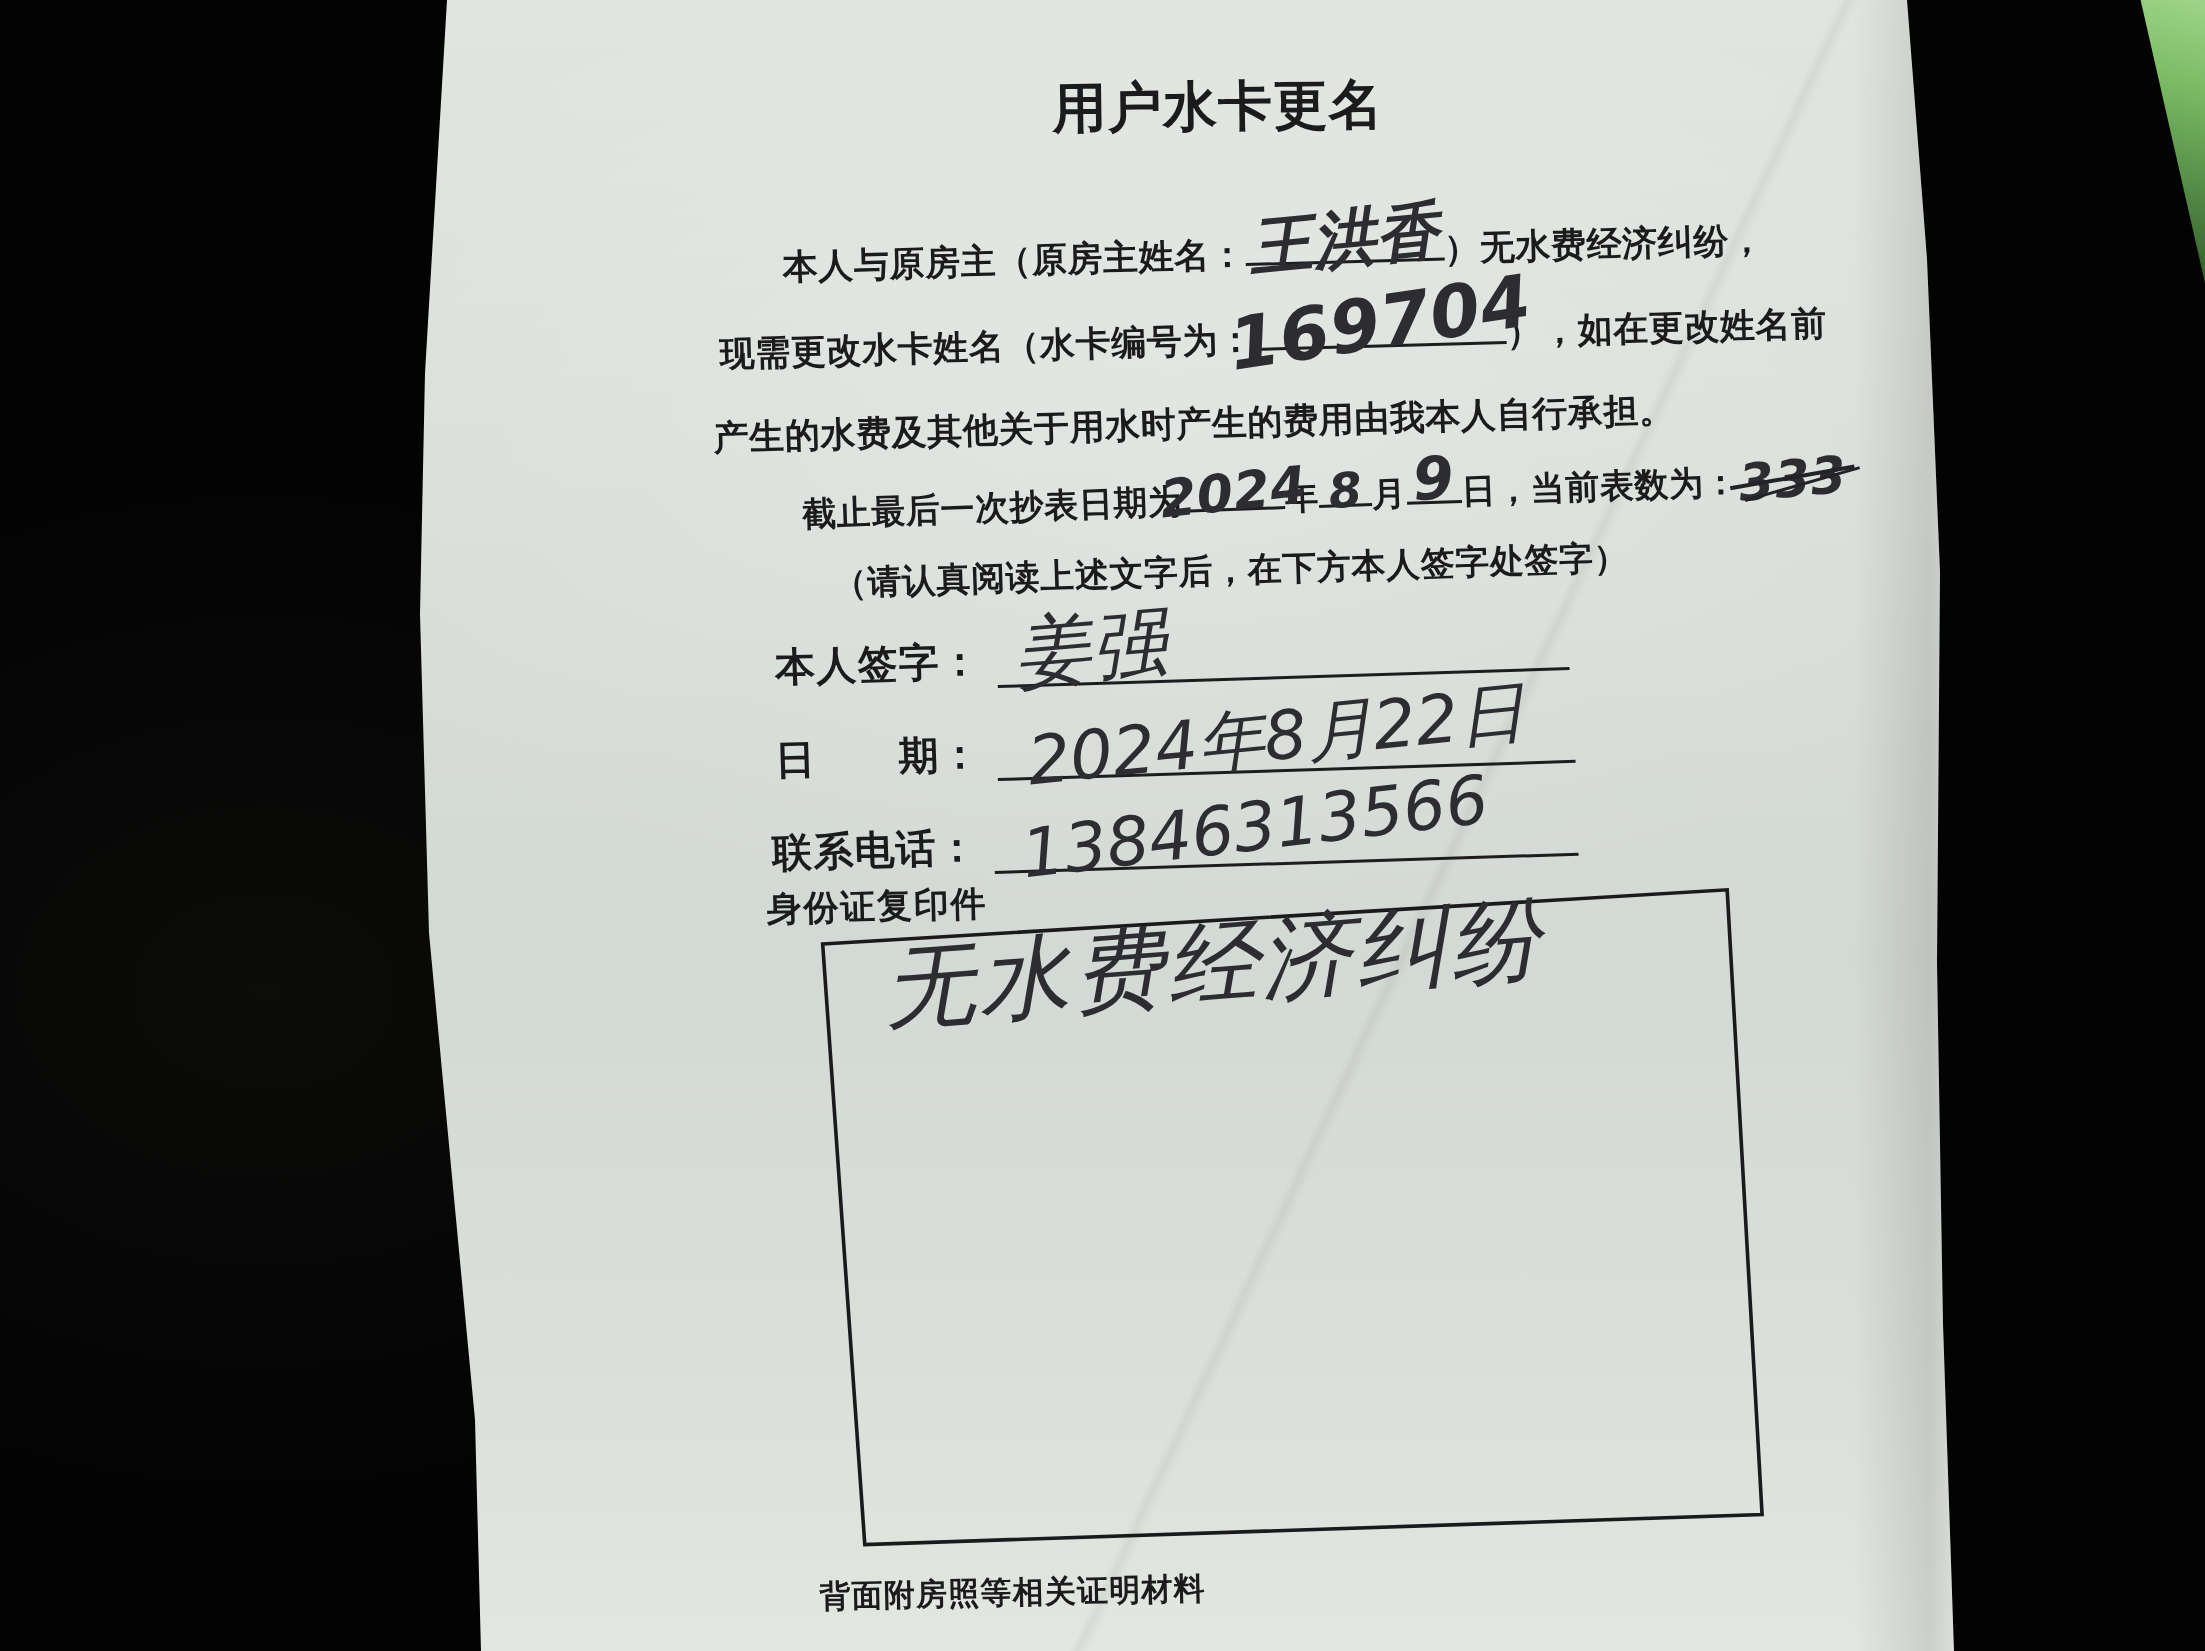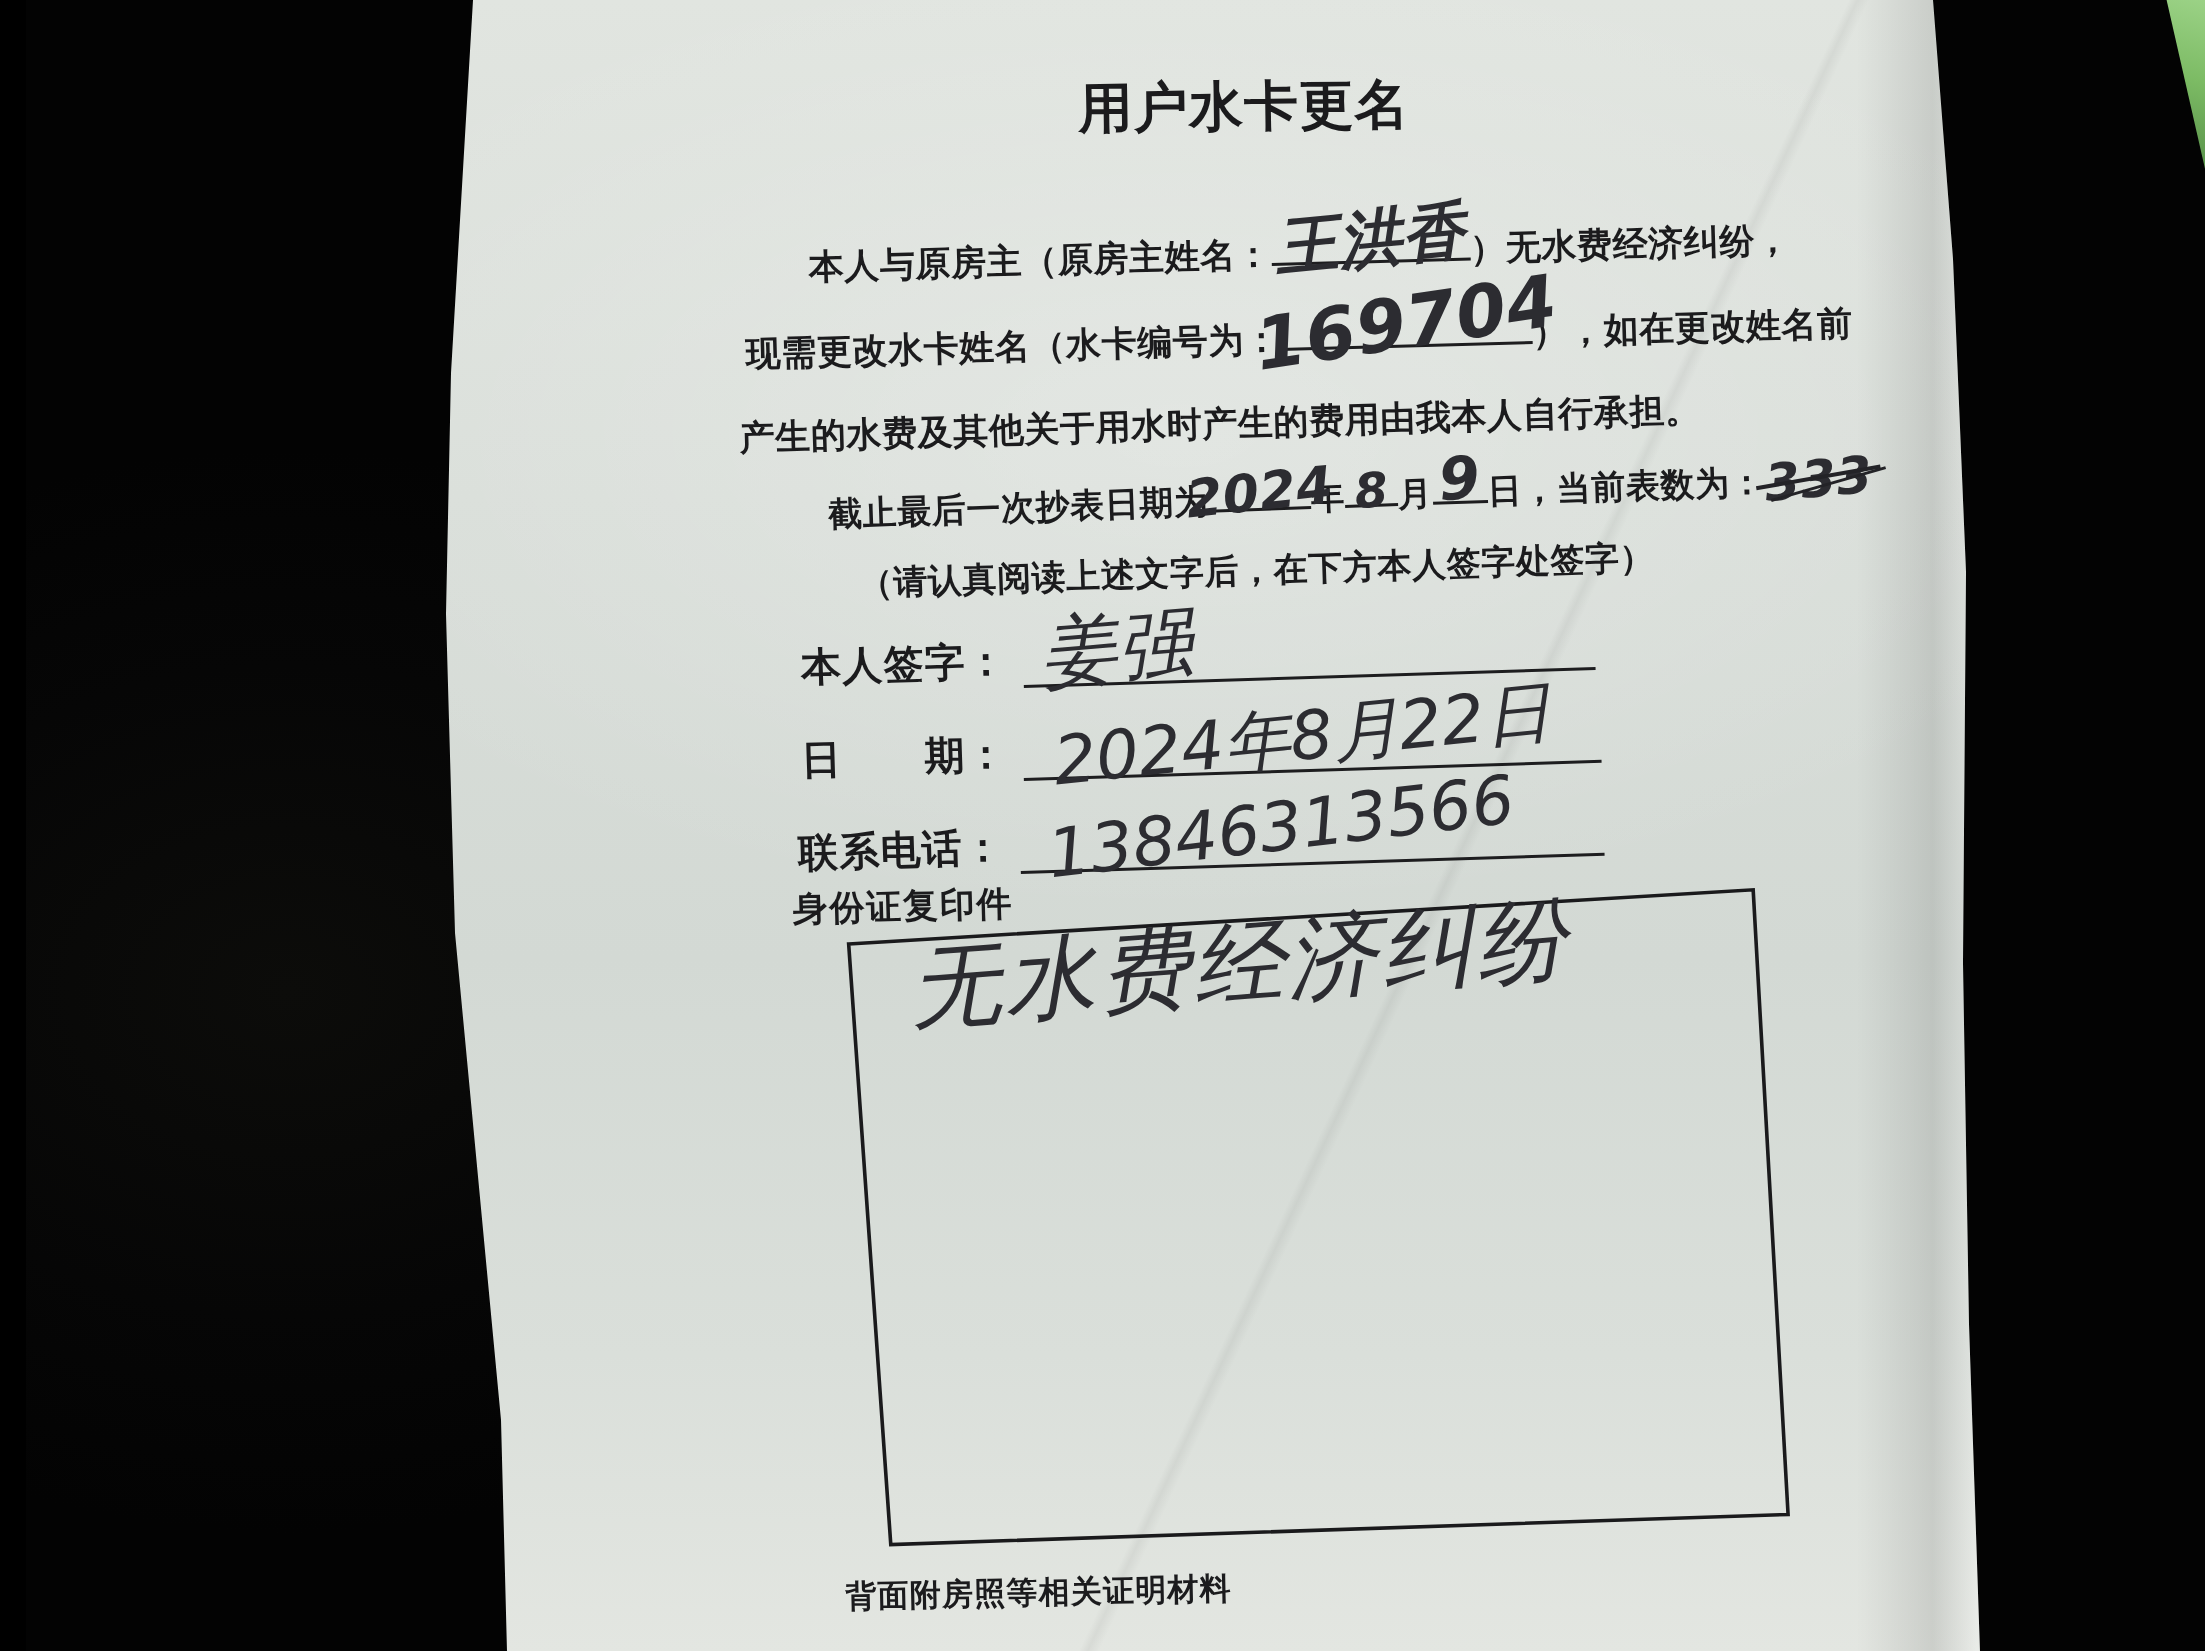--- a/index.html
+++ b/index.html
@@ -1,20 +1,20 @@
 <!DOCTYPE html>
 <html style="font-size:9.6px"><head>
 <meta charset="utf-8">
 <style>
   html,body{margin:0;padding:0;background:#000;}
   body{width:2205px;height:1652px;position:relative;overflow:hidden;
        font-family:"Liberation Sans",sans-serif;}
 
   .stage{position:absolute;inset:0;background:
-      radial-gradient(722px 542px at 12% 60%, #0c0c0a 0%, #060606 60%, #030303 100%); margin-left: 26px;}
+      radial-gradient(722px 542px at 12% 60%, #0c0c0a 0%, #060606 60%, #030303 100%);}
 
   
   .green-corner{position:absolute;left:2135px;top:0;width:70px;height:283px;
       clip-path:polygon(8% 0,100% 0,100% 100%);
       background:linear-gradient(195deg,#9ed489 0%,#7cbb64 30%,#58914a 60%,#2e5426 100%);}
 
   
   .paper{position:absolute;inset:0;
       clip-path:polygon(447px 0px,1907px 0px,1927px 259px,1940px 572px,
                         1937px 963px,1943px 1324px,1954px 1652px,

